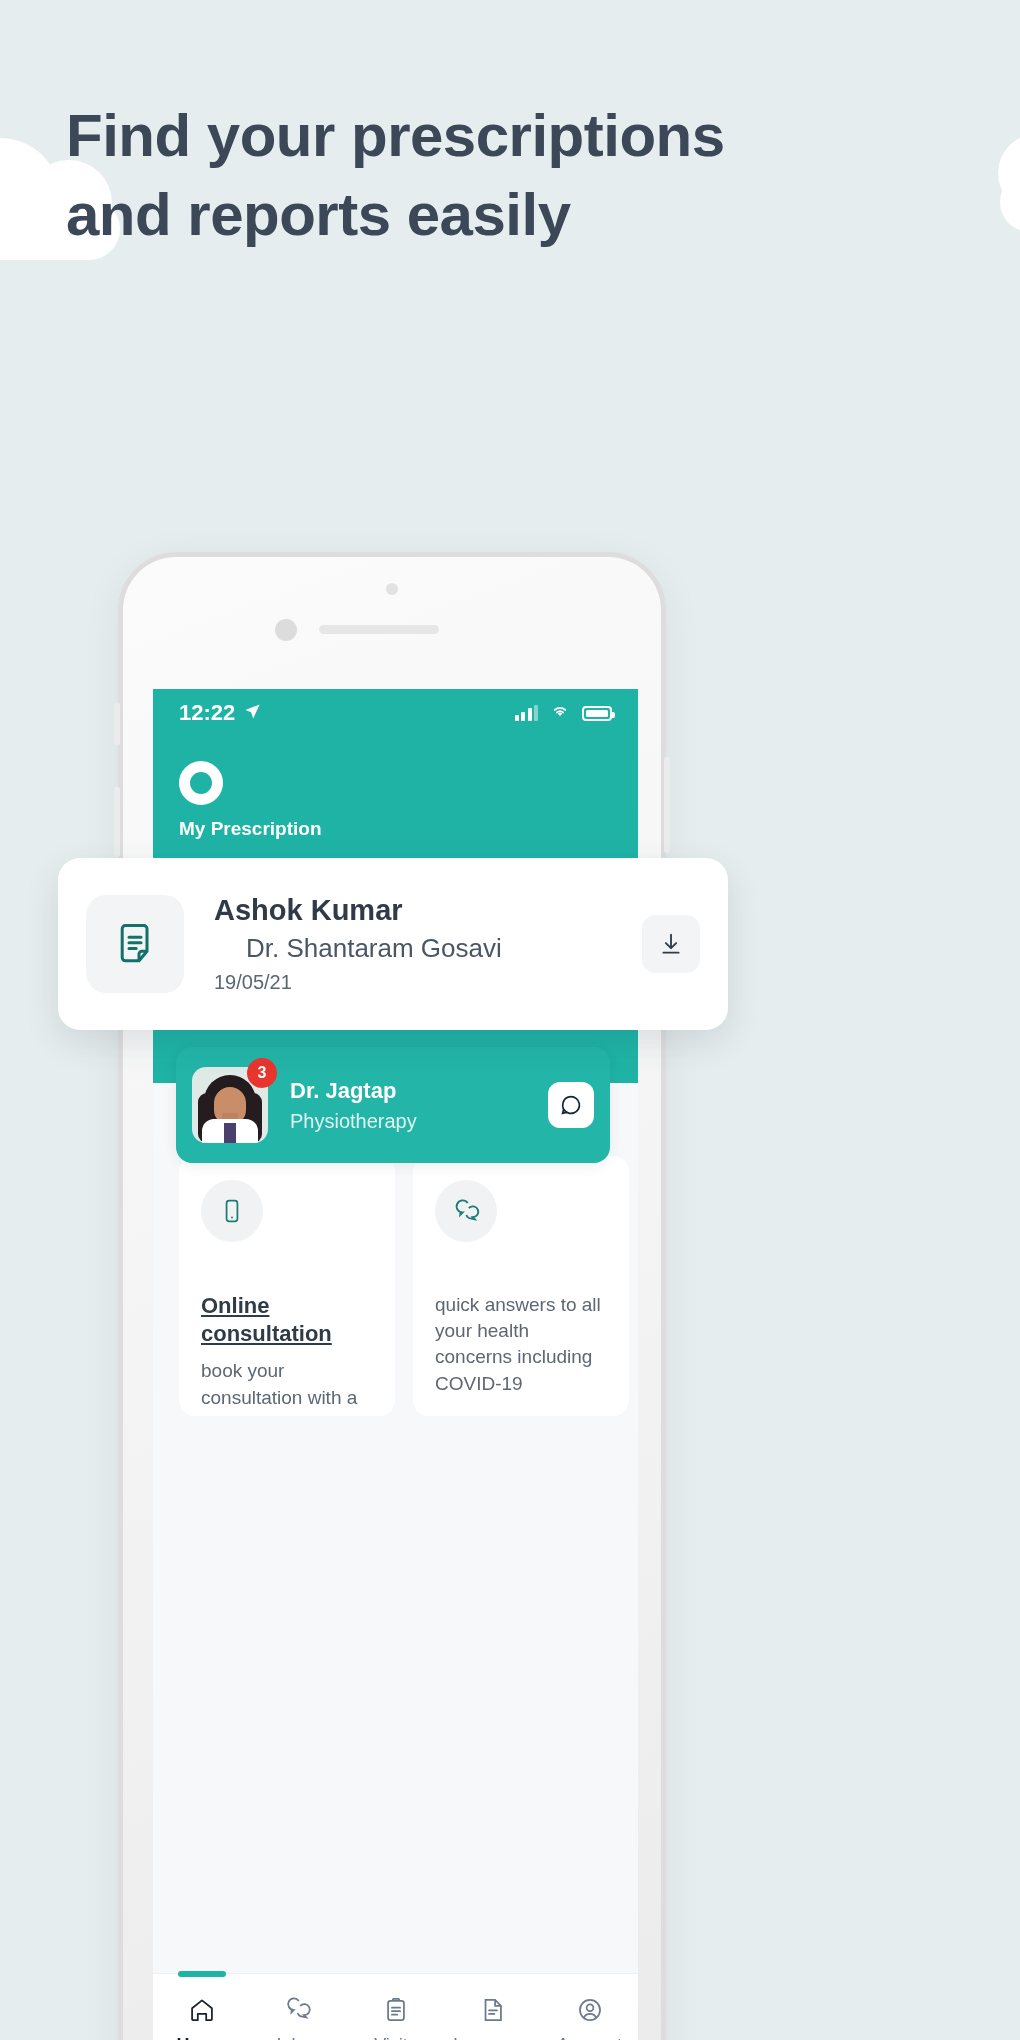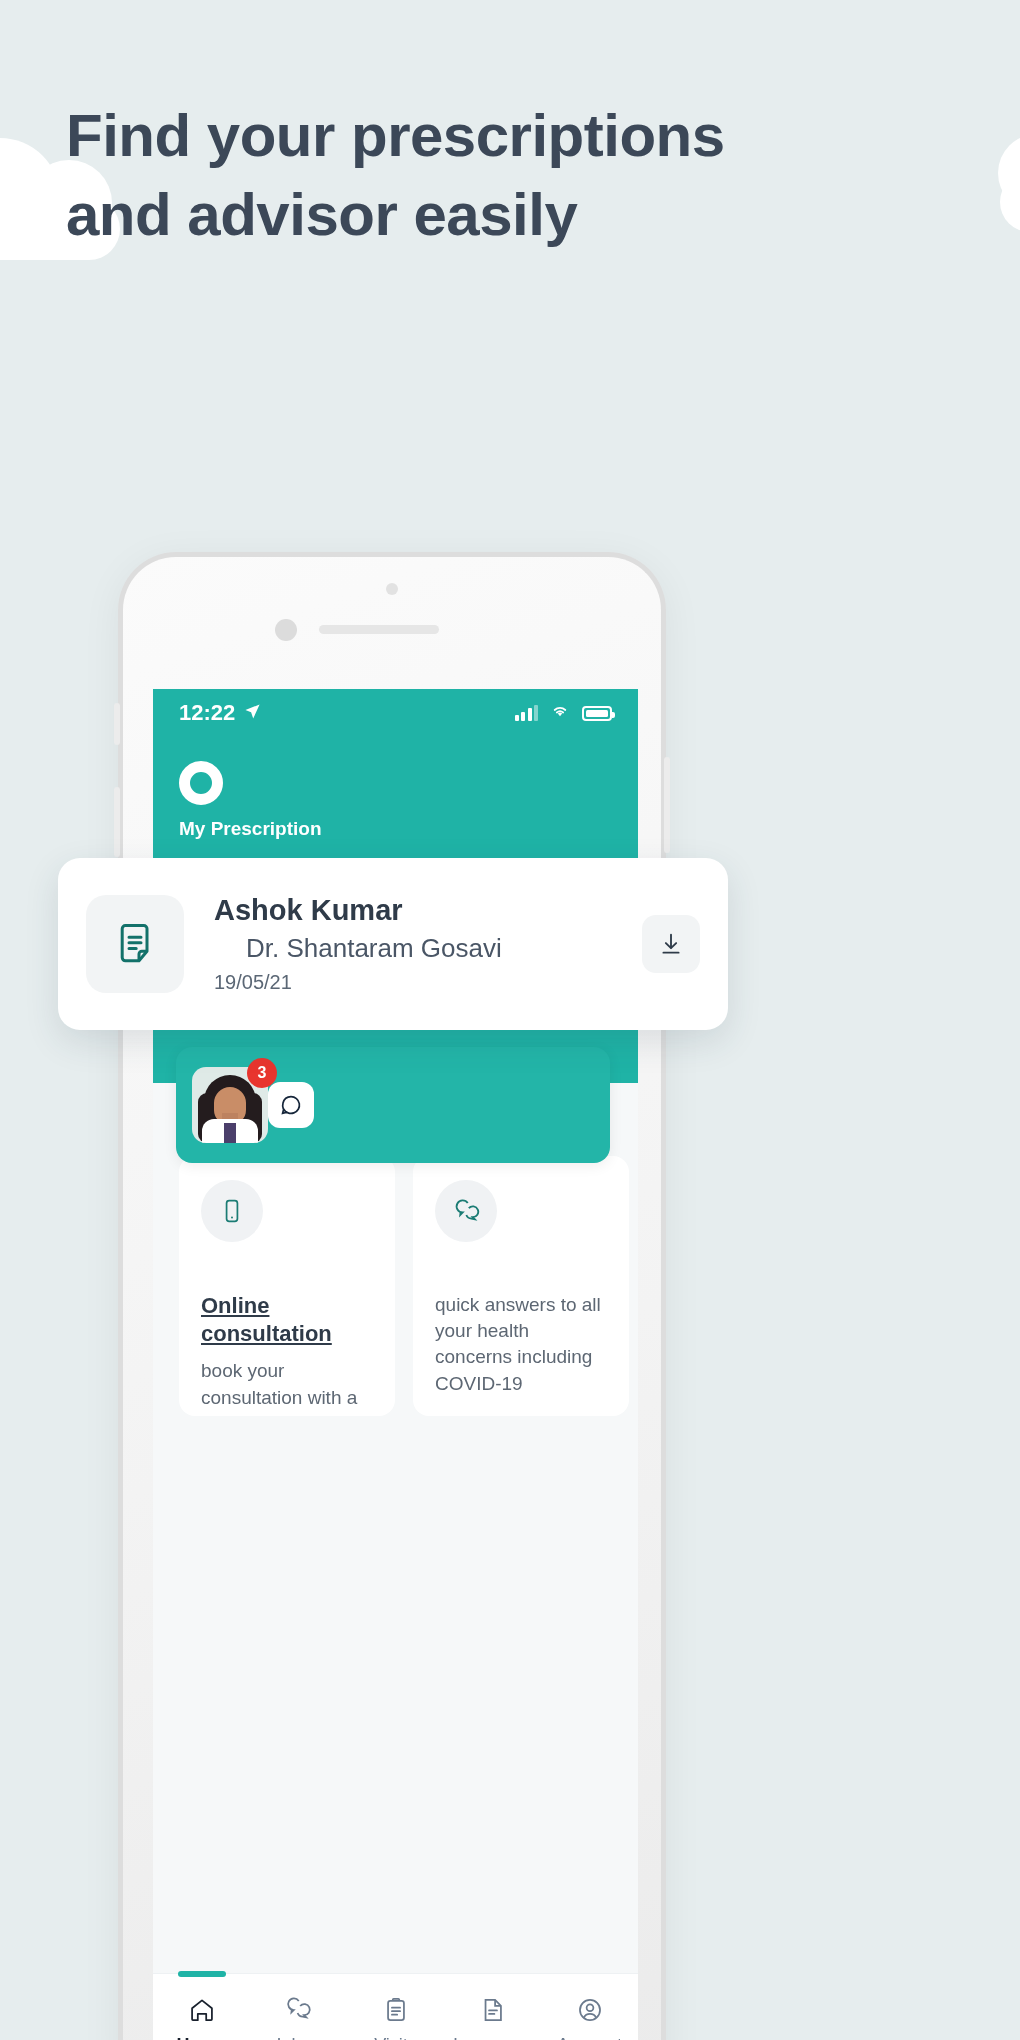--- a/index.html
+++ b/index.html
@@ -259,21 +259,21 @@
   <div class="cloud c2"></div>
   <div class="base"></div>
 </div>
 <div class="cloud-group" id="cloud-right">
 
   <div class="cloud c2"></div>
 
   <div class="base"></div>
 </div>
 
-<h1 id="headline">Find your prescriptions and advisor easily</h1>
+<h1 id="headline">Find your prescriptions and reports easily</h1>
 
 <div id="phone-frame">
   <div class="phone-btn" id="phone-btn-mute"></div>
   <div class="phone-btn" id="phone-btn-volup"></div>
   <div class="phone-btn" id="phone-btn-voldn"></div>
   <div class="phone-btn" id="phone-btn-power"></div>
 
   <div id="phone-camera"></div>
   <div id="phone-sensor"></div>
   <div id="phone-speaker"></div>
@@ -409,20 +409,24 @@
       <div class="av-hair"></div>
         <div class="av-hair2"></div>
         <div class="av-hair3"></div>
       <div class="av-face"></div>
         <div class="av-neck"></div>
       <div class="av-coat"></div>
         <div class="av-scrub"></div>
     </div>
     <div id="doctor-badge">3</div>
   </div>
+  <div id="doctor-info">
+    <div id="doctor-name">Dr. Jagtap</div>
+    <div id="doctor-spec">Physiotherapy</div>
+  </div>
   <div id="doctor-chat-btn">
     <svg width="24" height="24" viewBox="0 0 24 24" fill="none" stroke="#16263a" stroke-width="1.7">
       <path d="M12 3.6a8.4 8.4 0 1 1-7.3 12.5L3.6 20.4l4.4-1.1A8.4 8.4 0 0 1 12 3.6z"></path>
     </svg>
   </div>
 </div>
 
 <div id="prescription-card">
   <div id="rx-icon-box">
     <svg width="48" height="48" viewBox="0 0 24 24" fill="none" stroke="#13716a" stroke-width="1.5" stroke-linejoin="round">

